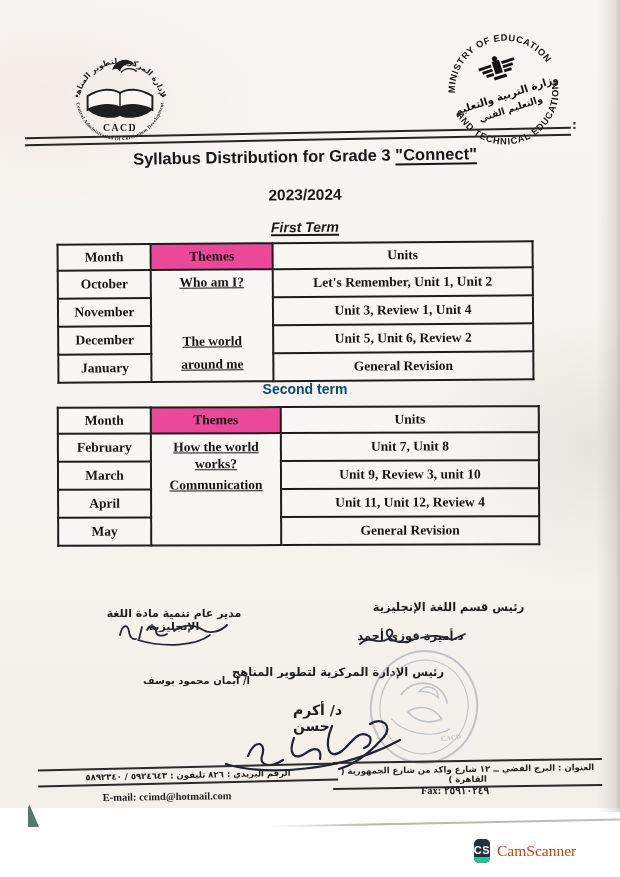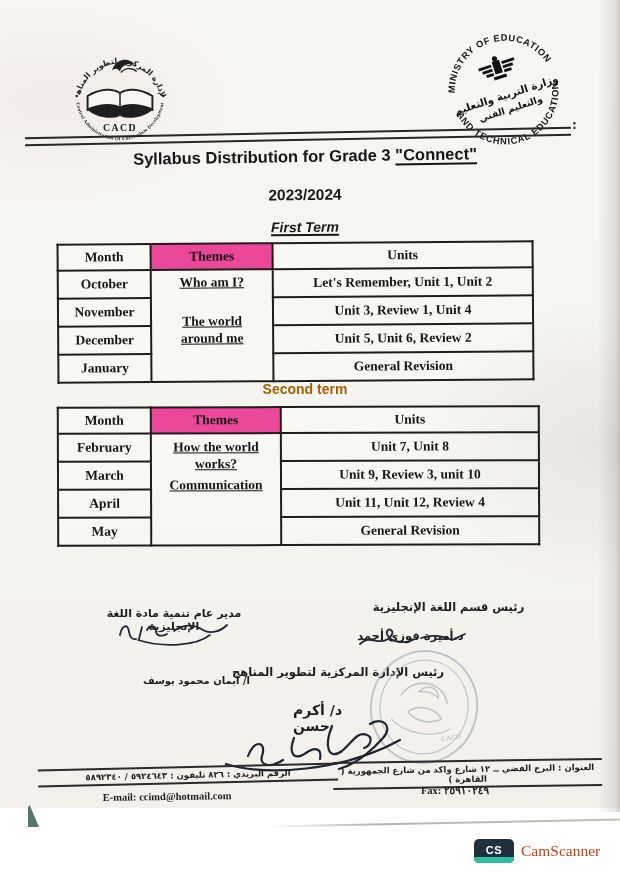--- a/index.html
+++ b/index.html
@@ -29,35 +29,35 @@
 
   .title-line { left:60px; top:147px; width:490px; text-align:center; transform:rotate(-0.9deg);
     font-family:"Liberation Sans",sans-serif; font-weight:bold; font-size:16.5px; color:#161616; }
   .title-line .q { text-decoration:underline; text-decoration-thickness:2px; text-underline-offset:3px; }
   .year-line { left:60px; top:186px; width:490px; text-align:center; transform:rotate(-0.6deg);
     font-family:"Liberation Sans",sans-serif; font-weight:bold; font-size:15.5px; color:#181818; }
   .term1-line { left:60px; top:219px; width:490px; text-align:center; transform:rotate(-0.5deg);
     font-family:"Liberation Sans",sans-serif; font-weight:bold; font-style:italic; font-size:14px; color:#181818;
     text-decoration:underline; text-decoration-thickness:1.5px; text-underline-offset:2px; }
   .term2-line { left:60px; top:381px; width:490px; text-align:center;
-    font-family:"Liberation Sans",sans-serif; font-weight:bold; font-size:14px; color:#a16207; }
+    font-family:"Liberation Sans",sans-serif; font-weight:bold; font-size:14px; color:#0c4a6e; }
 
   
   .tbl-wrap1 { left:57px; top:242px; width:477px; transform:rotate(-0.4deg); }
   .tbl-wrap2 { left:57px; top:406px; width:483px; transform:rotate(-0.2deg); }
   table { border-collapse:collapse; width:100%; table-layout:fixed; background:rgba(255,255,255,.25); }
   th,td { border:2px solid #1d1d1d; font-family:"Liberation Serif",serif; font-weight:bold;
     font-size:13.5px; color:#151515; text-align:center; padding:1px 2px; }
   tr.hdr th { height:22px; }
   tr.row td { height:24px; }
   th.themes-h { background:#ec4899; }
   td.theme-cell { vertical-align:top; }
   .theme-a, .theme-b { margin:0 auto;text-decoration:underline; }
   .t1 .theme-a { width:92px; margin-top:3px; }
-  .t1 .theme-b { width:82px; margin-top:22px; line-height:17px; }
+  .t1 .theme-b { width:82px; margin-top:39px; line-height:23px; }
   .t2 .theme-a { width:100px; margin-top:3px; line-height:17px; }
   .t2 .theme-b { width:110px; margin-top:5px; }
 
   
   .ar { font-family:"DejaVu Sans",sans-serif; font-weight:bold; color:#1d1d1d; direction:rtl; }
   .sig-right-title { left:335px; top:600px; width:155px; text-align:center; font-size:11.5px;margin-left:36px; }
   .sig-right-name  { left:348px; top:629px; width:125px; text-align:center; font-size:11.5px; }
   .sig-left-title  { left:84px;  top:607px; width:180px; text-align:center; font-size:11px; }
   .sig-left-name   { left:100px; top:675px; width:150px; text-align:right; font-size:10px; }
   .sig-center-title{ left:232px; top:665px; width:228px; text-align:left; font-size:11.5px; }
@@ -75,21 +75,21 @@
     border-top:2px solid #2a2a2a; border-bottom:2px solid #2a2a2a; padding:2px 3px;
     font-size:8.5px; text-align:center; }
   .foot-email { left:62px; top:791px; width:210px; text-align:center; transform:rotate(-0.8deg);
     font-family:"Liberation Serif",serif; font-weight:bold; font-size:10.5px; color:#1c1c1c; }
 
   .green-mark { left:28px; top:805px; width:11px; height:22px; background:#38604e;
     clip-path:polygon(15% 0, 100% 100%, 0 100%, 0 10%); opacity:.85; }
 
   
   .cs-badge { left:474px; top:839px; display:flex; align-items:center; gap:7px; }
-  .cs-icon { width:40px; height:24px; border-radius:5px; background:#20303c; position:relative;
+  .cs-icon { width:16px; height:24px; border-radius:5px; background:#20303c; position:relative;
     display:flex; align-items:center; justify-content:center; }
   .cs-icon .cs-txt { color:#fff; font:bold 11px "Liberation Sans",sans-serif; letter-spacing:.5px; z-index:1; margin-top:-2px; }
   .cs-icon .cs-teal { position:absolute; left:0; bottom:0; width:100%; height:6px;
     background:#2bbfa0; border-radius:0 0 5px 5px; }
   .cs-label { font-family:"Liberation Serif",serif; font-size:15.5px; color:#c2410c; }
 </style>
 </head>
 <body>
 
 <div class="paper"></div>

